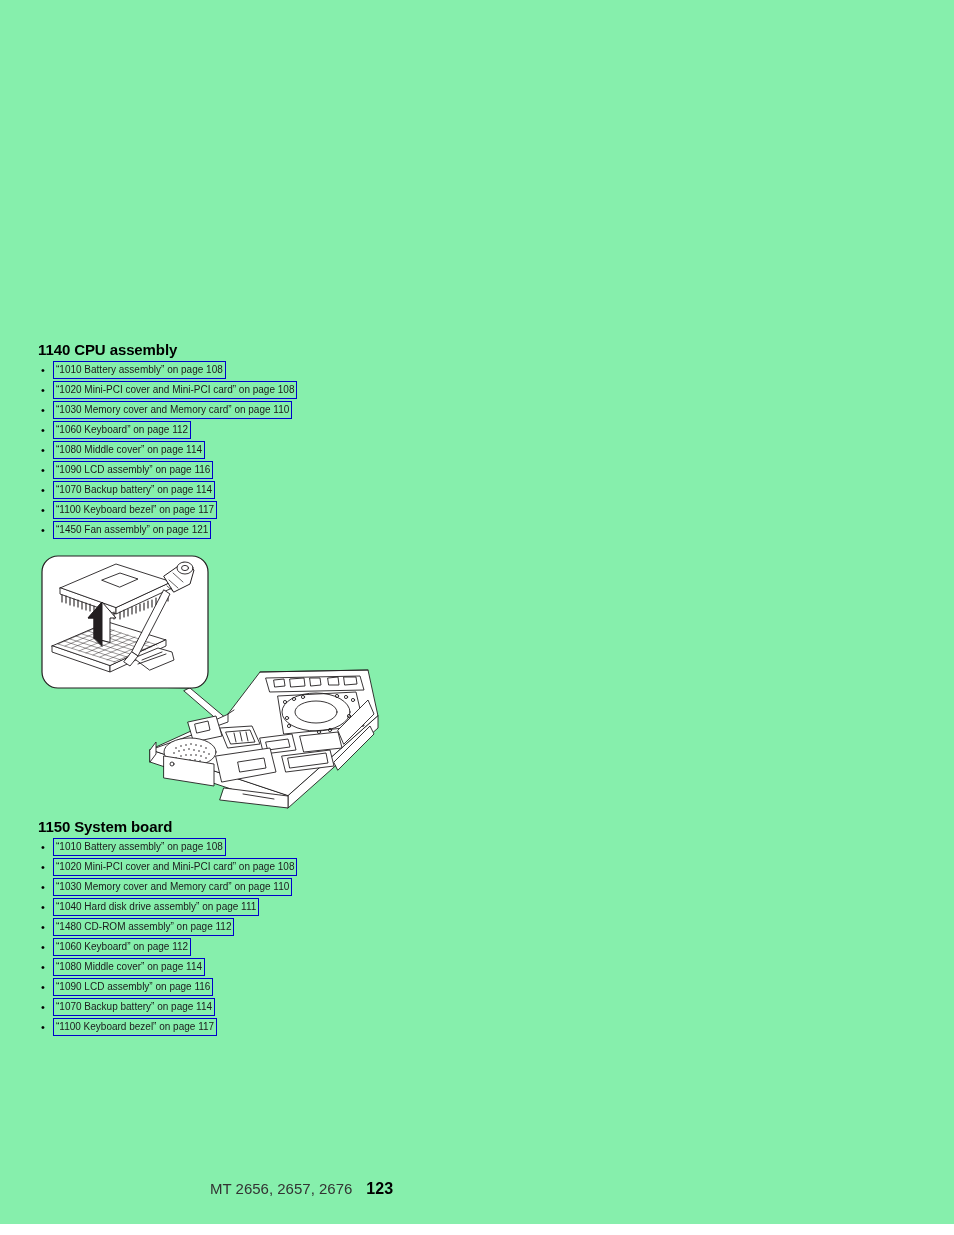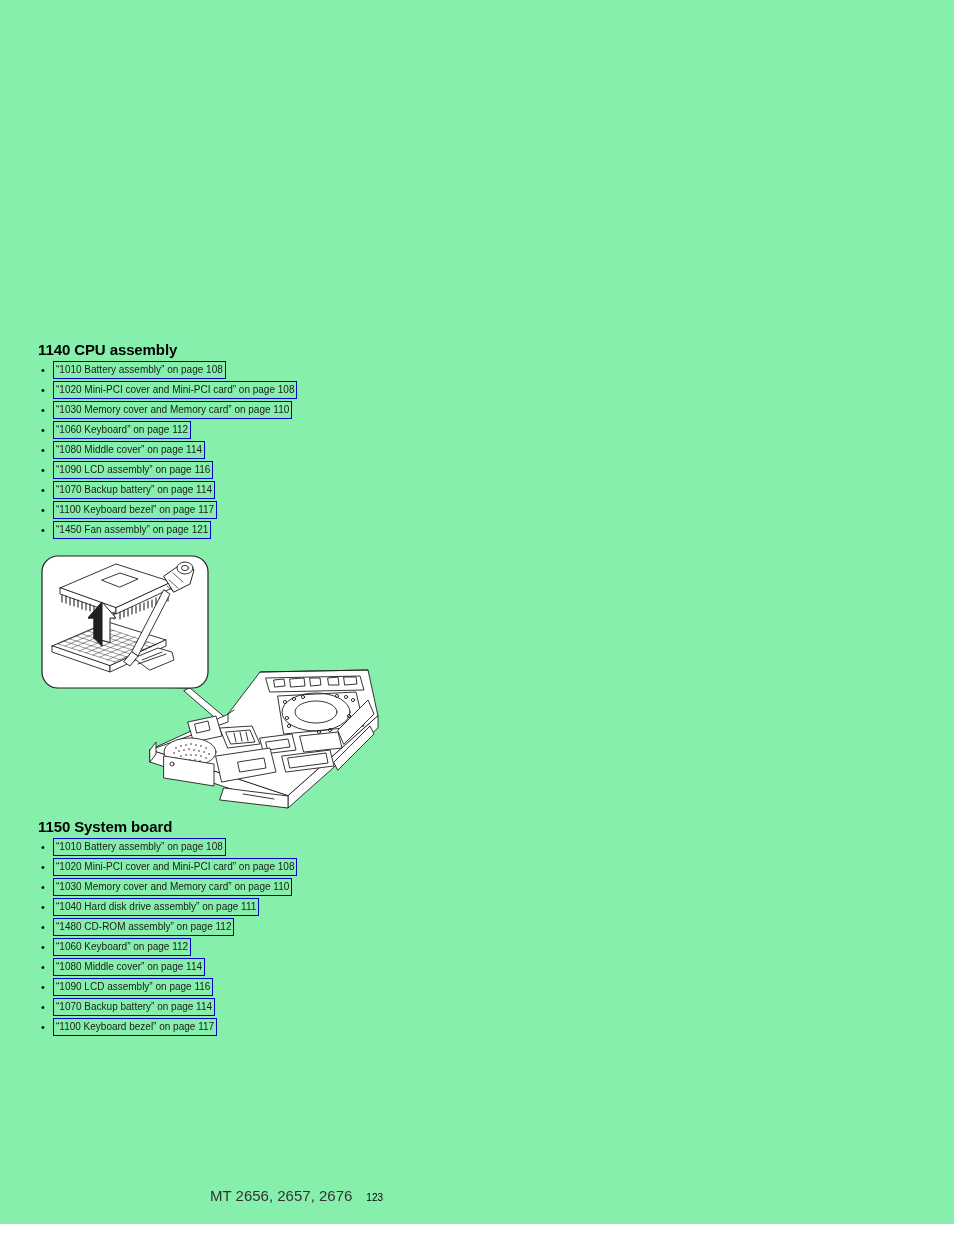--- a/index.html
+++ b/index.html
@@ -90,24 +90,23 @@
     display: flex;
     align-items: baseline;
     gap: 14px;
     white-space: nowrap;
   }
   .footer-mt {
     font-size: 15px;
     color: #333333;
   }
   .footer-page {
-    font-size: 10px;
-    font-weight: normal;
+    font-size: 16px;
+    font-weight: bold;
     color: #000000;
-    margin-top: 12px;
   }
 </style>
 </head>
 <body>
 
 <div class="page">
 
   <div class="section-heading" id="heading-cpu">1140 CPU assembly</div>
 
   <ul class="link-list" id="list-cpu">

